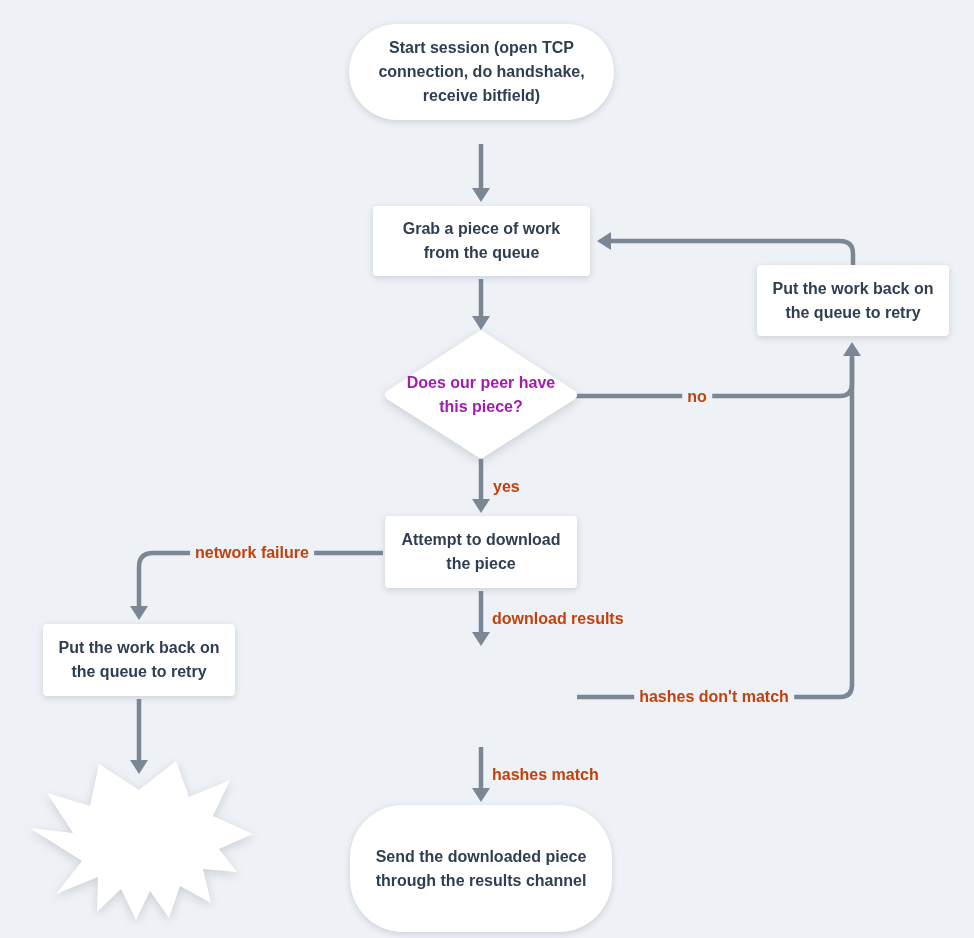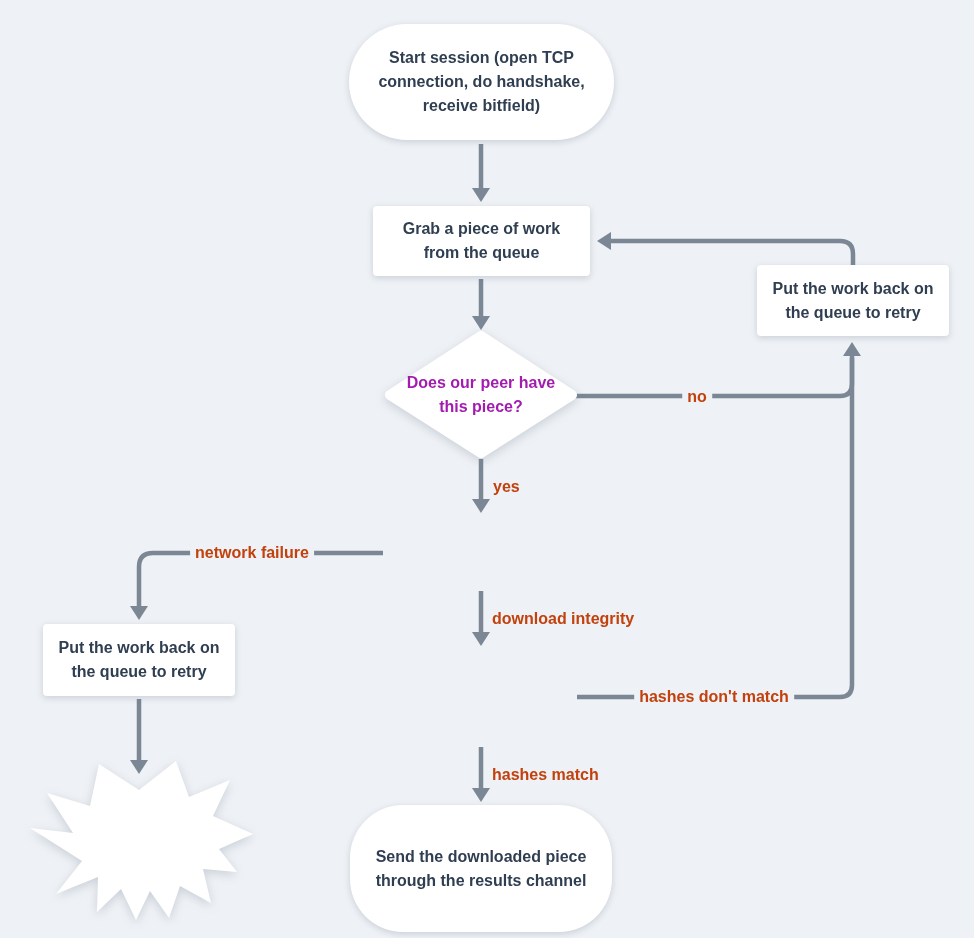--- a/index.html
+++ b/index.html
@@ -124,32 +124,35 @@
 
     <g class="shape-shadow">
       <polygon class="shape-fill" points="481,336 572,395 481,453 390,395"></polygon>
     </g>
 
     <g class="shape-shadow">
       <polygon fill="#ffffff" points="99,764 139,790 176,761 189,797 230,780 213,816 253,834 219,849 237,872 203,869 211,903 180,886 169,918 150,891 136,920 121,889 97,912 98,877 56,894 82,861 30,828 73,833 47,793 90,806"></polygon>
     </g>
   </svg>
 
-  <div class="node stadium-top" style="left:349px; top:24px; width:265px; height:116px;">
+  <div class="node stadium-top" style="left:349px; top:24px; width:265px; height:96px;">
     <span class="inner-text" style="width:222px;">Start session (open TCP connection, do handshake, receive bitfield)</span>
   </div>
 
   <div class="node rect" style="left:373px; top:206px; width:217px; height:70px;">
     <span class="inner-text" style="width:190px;">Grab a piece of work from the queue</span>
   </div>
 
   <div class="shape-text" style="left:386px; top:358px; width:190px; height:74px;">
     <span class="inner-text" style="width:175px;">Does our peer have this piece?</span>
   </div>
 
+  <div class="node rect" style="left:385px; top:516px; width:192px; height:72px;">
+    <span class="inner-text" style="width:176px;">Attempt to download the piece</span>
+  </div>
 
   <div class="node rect" style="left:757px; top:265px; width:192px; height:71px;">
     <span class="inner-text" style="width:178px;">Put the work back on the queue to retry</span>
   </div>
 
 
   <div class="node rect" style="left:43px; top:624px; width:192px; height:72px;">
     <span class="inner-text" style="width:178px;">Put the work back on the queue to retry</span>
   </div>
 
@@ -157,19 +160,19 @@
   <div class="node stadium-bottom" style="left:350px; top:805px; width:262px; height:127px;justify-content:center;">
     <span class="inner-text" style="width:228px;">Send the downloaded piece through the results channel</span>
   </div>
 
   <div class="edge-label on-line" style="left:697px; top:397px;">no</div>
 
   <div class="edge-label beside-line" style="left:493px; top:487px;">yes</div>
 
   <div class="edge-label on-line" style="left:252px; top:553px;">network failure</div>
 
-  <div class="edge-label beside-line" style="left:492px; top:619px;">download integrity</div>
+  <div class="edge-label beside-line" style="left:492px; top:619px;">download results</div>
 
   <div class="edge-label on-line" style="left:714px; top:697px;">hashes don't match</div>
 
   <div class="edge-label beside-line" style="left:492px; top:775px;">hashes match</div>
 
 </div>
 
 </body></html>

